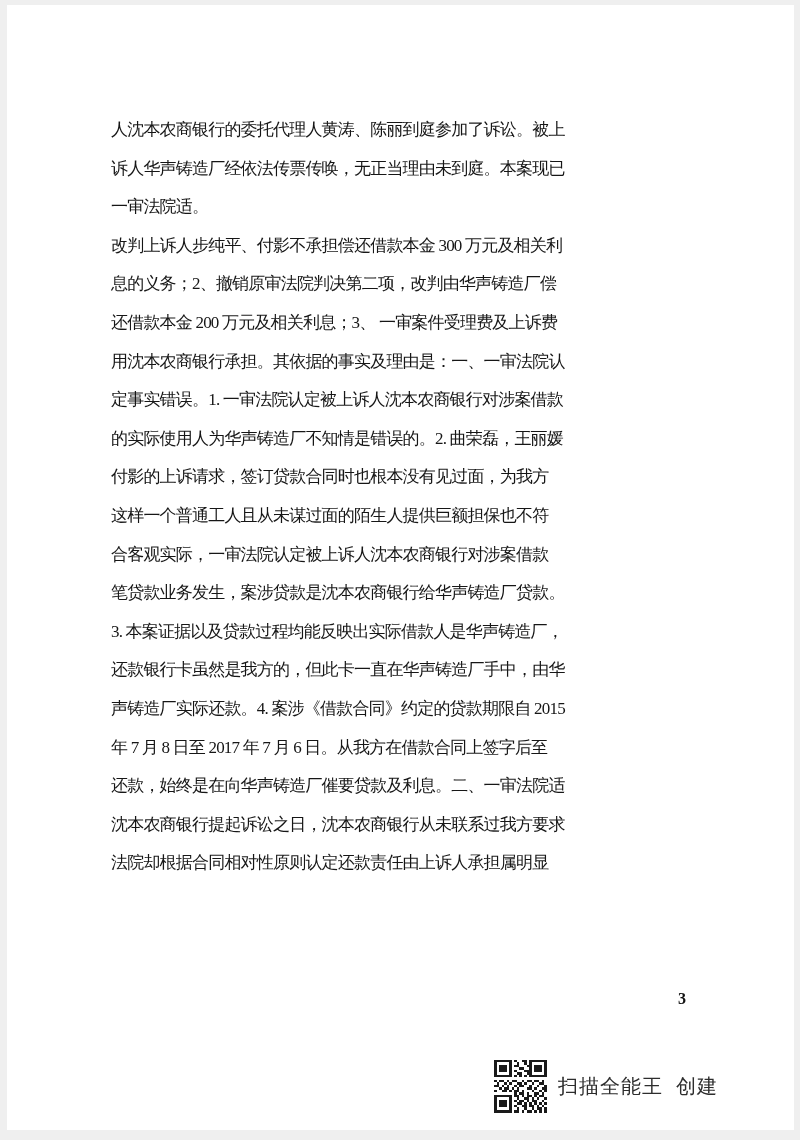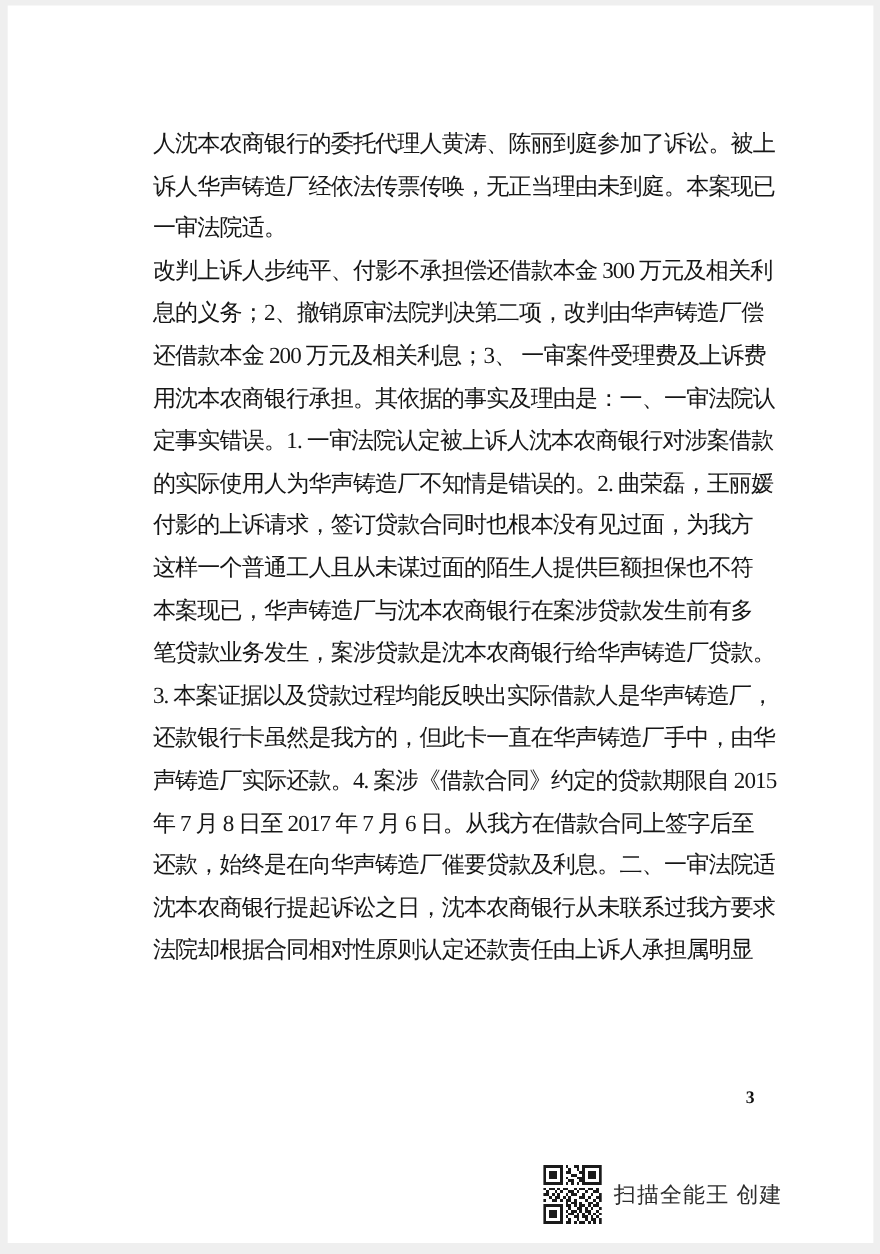--- a/index.html
+++ b/index.html
@@ -26,26 +26,25 @@
   
   .text-block {
     position: absolute;
     left: 104px;  
     top: 106px;   
     width: 600px;
   }
   .line {
     height: 38.6px;
     line-height: 38.6px;
-    font-size: 21px;
+    font-size: 17px;
     letter-spacing: -0.8px;
     color: #161616;
     white-space: nowrap;
     font-weight: 500;
-    margin-left: 28px;
   }
   .line.indent { padding-left: 42px; }
   .page-number {
     position: absolute;
     left: 671px;   
     top: 985px;    
     font-size: 16px;
     font-weight: bold;
     color: #111;
     font-family: "Liberation Serif", "DejaVu Serif", serif;
@@ -53,21 +52,21 @@
   .footer {
     position: absolute;
     left: 487px;   
     top: 1053px;   
     display: flex;
     align-items: center;
     gap: 11px;
   }
   .qr { display: block; }
   .qr-label {
-    font-family: Liberation Sans, sans-serif;
+    font-family: Liberation Mono, monospace;
     font-size: 20px;
     letter-spacing: 1px;
     color: #2d2d2d;
     white-space: pre;
   }
 </style>
 </head>
 <body>
 
 <div class="canvas">
@@ -78,21 +77,21 @@
       <div class="line">诉人华声铸造厂经依法传票传唤，无正当理由未到庭。本案现已</div>
       <div class="line">一审法院适。</div>
       <div class="line">改判上诉人步纯平、付影不承担偿还借款本金 300 万元及相关利</div>
       <div class="line">息的义务；2、撤销原审法院判决第二项，改判由华声铸造厂偿</div>
       <div class="line">还借款本金 200 万元及相关利息；3、 一审案件受理费及上诉费</div>
       <div class="line">用沈本农商银行承担。其依据的事实及理由是：一、一审法院认</div>
       <div class="line">定事实错误。1. 一审法院认定被上诉人沈本农商银行对涉案借款</div>
       <div class="line">的实际使用人为华声铸造厂不知情是错误的。2. 曲荣磊，王丽媛</div>
       <div class="line">付影的上诉请求，签订贷款合同时也根本没有见过面，为我方</div>
       <div class="line">这样一个普通工人且从未谋过面的陌生人提供巨额担保也不符</div>
-      <div class="line">本案现已，华声铸造厂与沈本农商银行在案涉贷款发生前有多</div>
+      <div class="line">合客观实际，一审法院认定被上诉人沈本农商银行对涉案借款</div>
       <div class="line">笔贷款业务发生，案涉贷款是沈本农商银行给华声铸造厂贷款。</div>
       <div class="line">3. 本案证据以及贷款过程均能反映出实际借款人是华声铸造厂，</div>
       <div class="line">还款银行卡虽然是我方的，但此卡一直在华声铸造厂手中，由华</div>
       <div class="line">声铸造厂实际还款。4. 案涉《借款合同》约定的贷款期限自 2015</div>
       <div class="line">年 7 月 8 日至 2017 年 7 月 6 日。从我方在借款合同上签字后至</div>
       <div class="line">还款，始终是在向华声铸造厂催要贷款及利息。二、一审法院适</div>
       <div class="line">沈本农商银行提起诉讼之日，沈本农商银行从未联系过我方要求</div>
       <div class="line">法院却根据合同相对性原则认定还款责任由上诉人承担属明显</div>
     </div>
 

